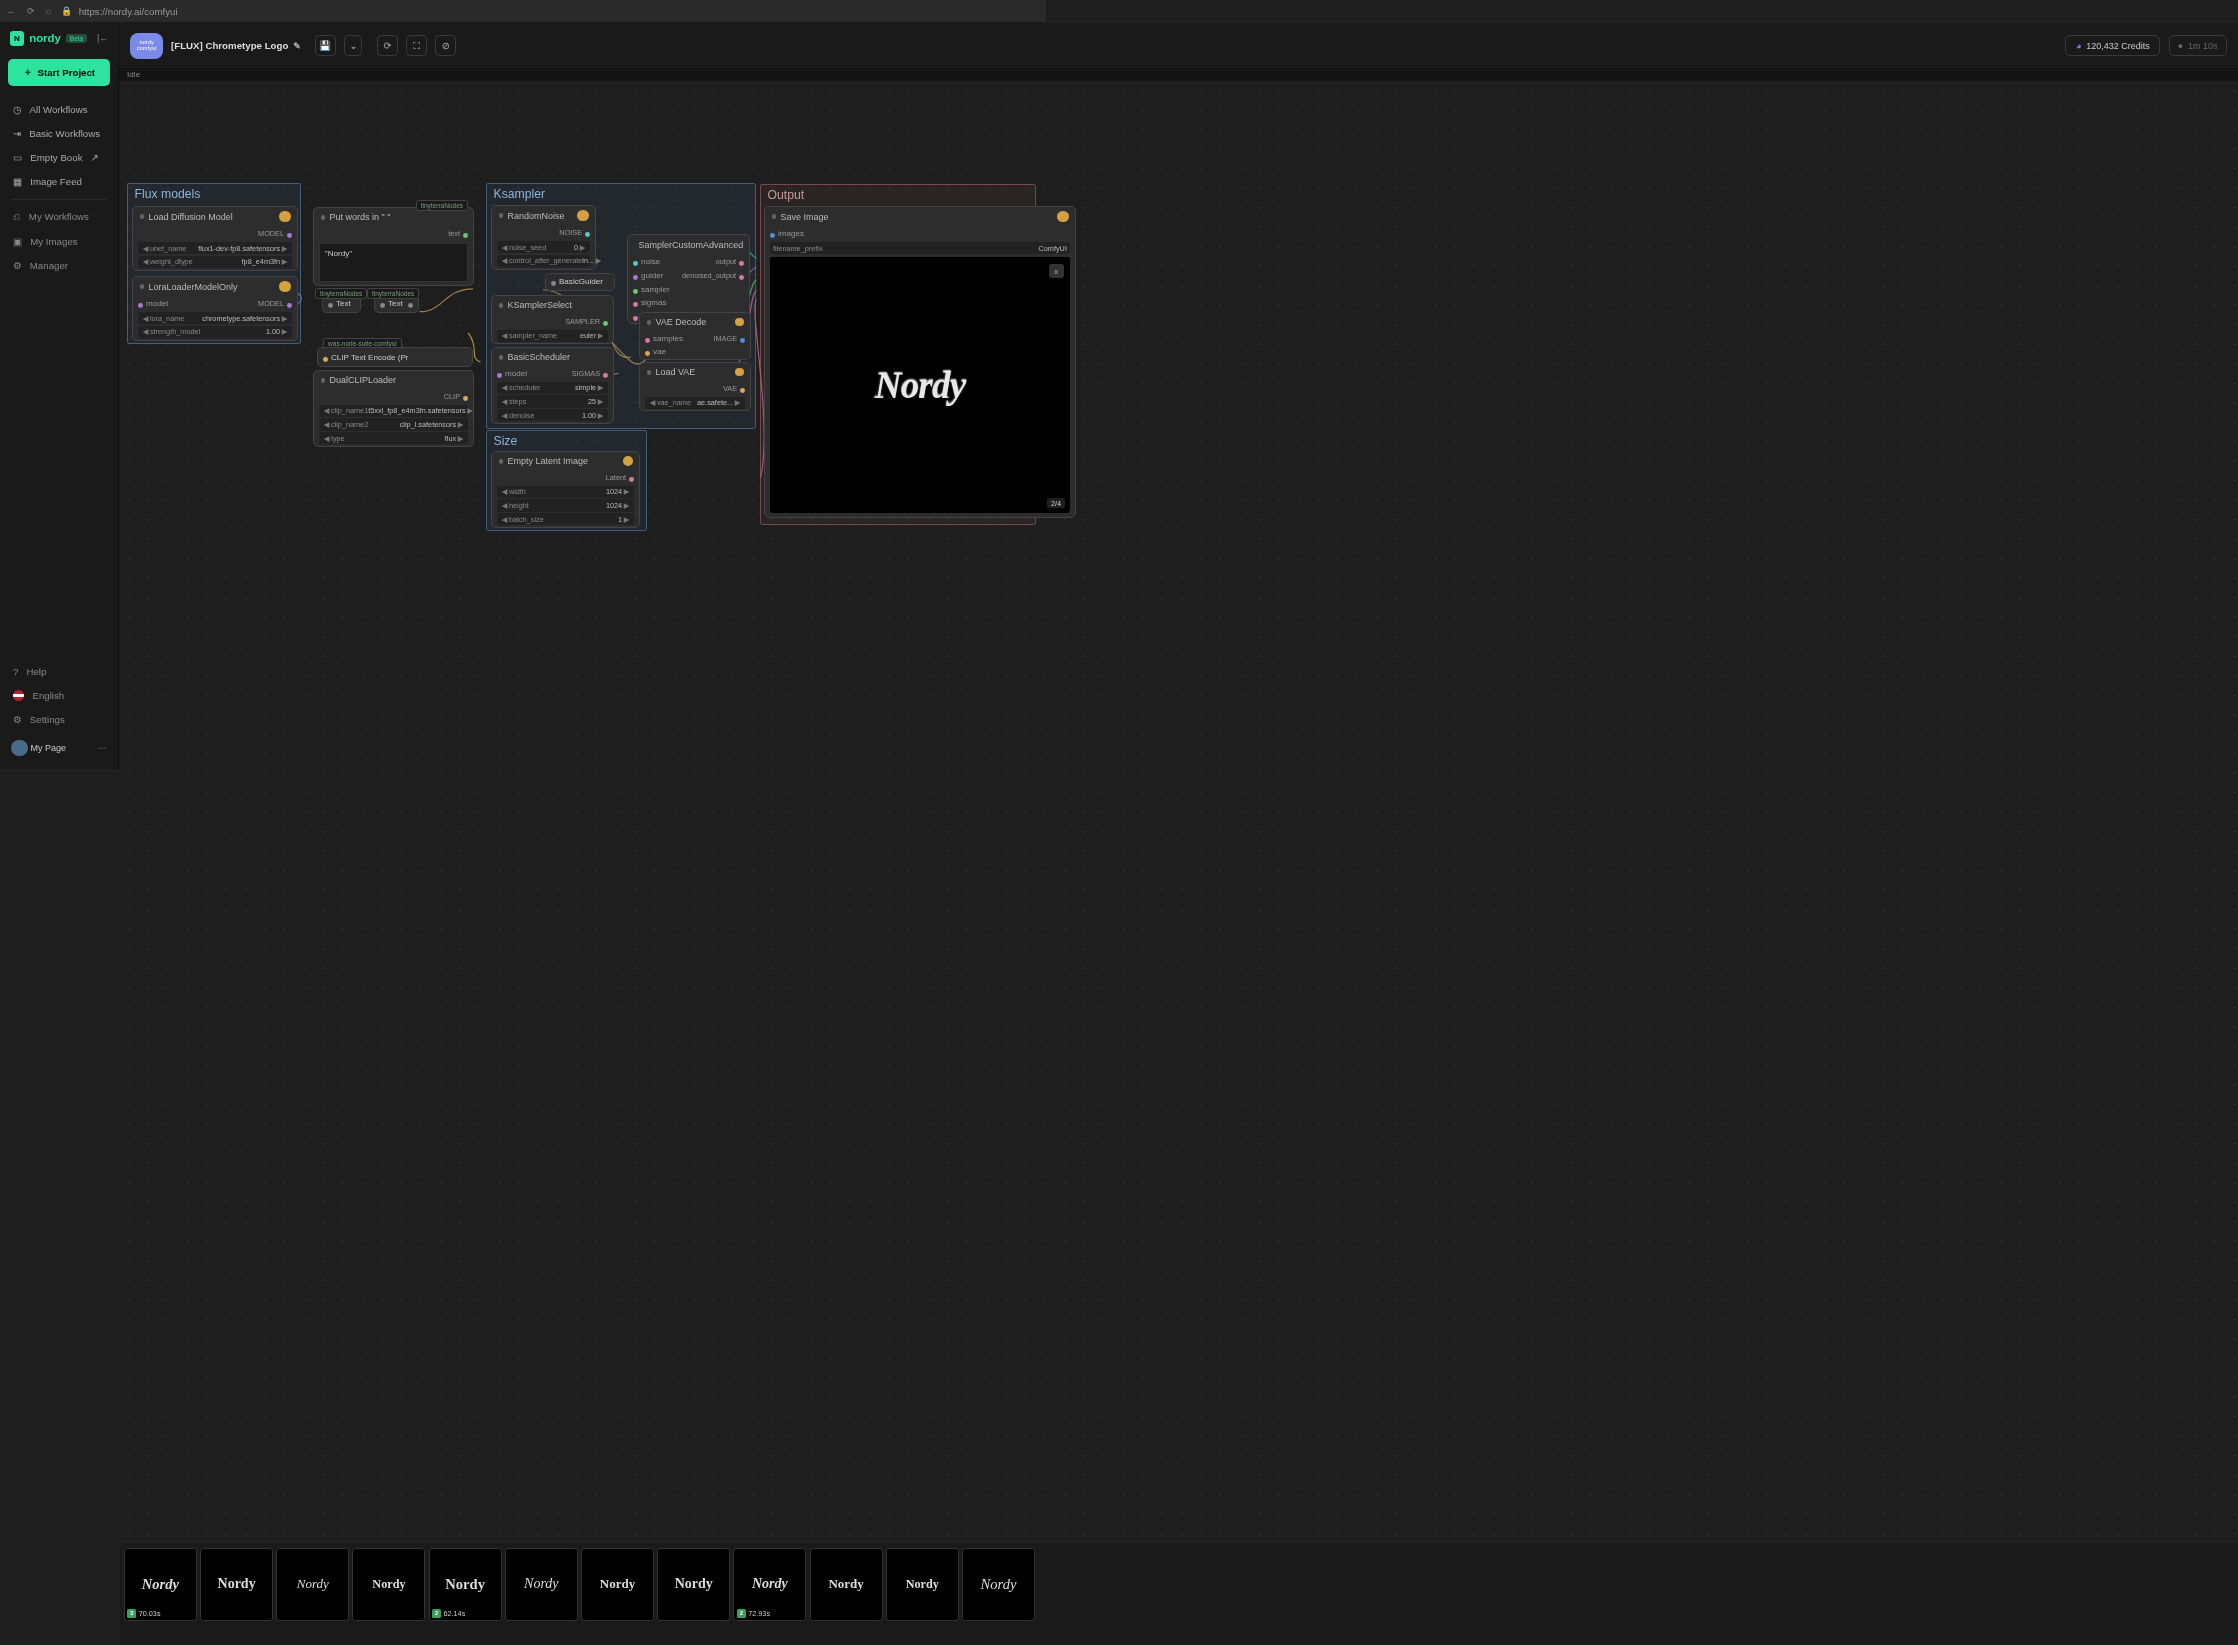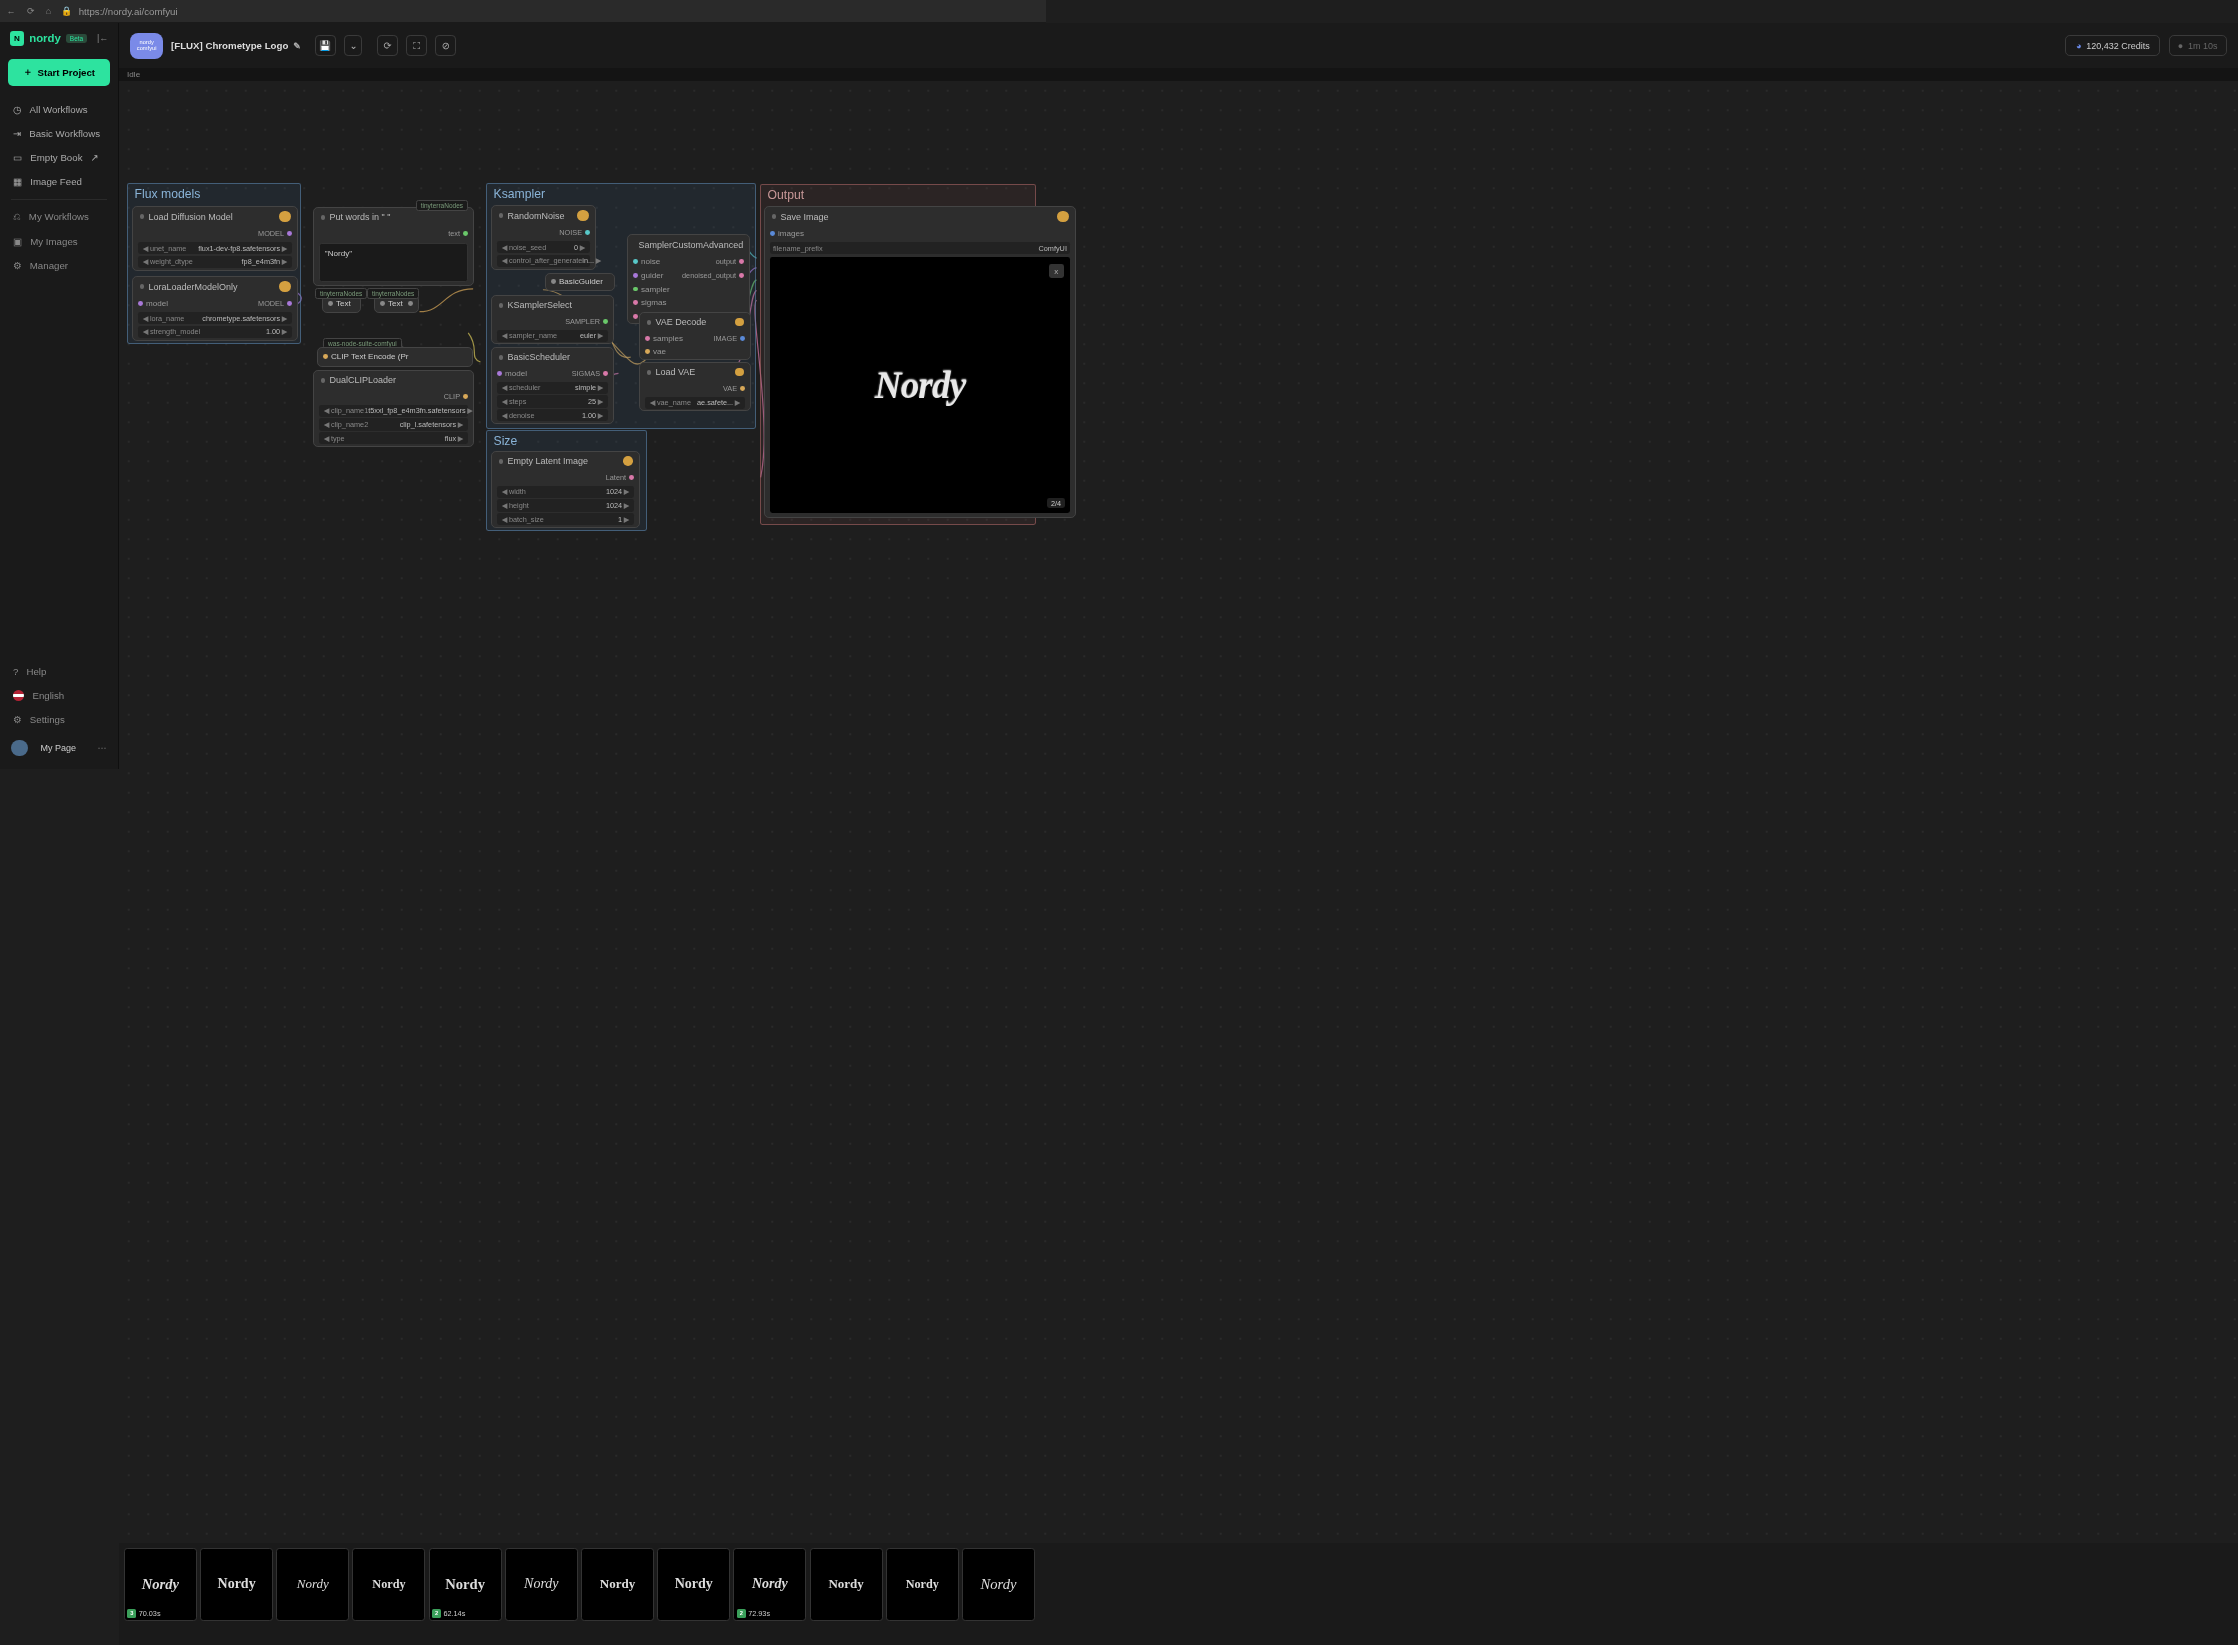--- a/index.html
+++ b/index.html
@@ -13,21 +13,21 @@
 .logo-box{width:14.6px;height:14.6px;background:#2de39f;border-radius:3.2px;display:flex;align-items:center;justify-content:center;color:#000;font-weight:bold;font-size:8.1px}
 .logo-text{font-weight:700;color:#2de39f;font-size:11.4px}
 .beta-badge{background:#2a4a3a;color:#2de39f;font-size:6.5px;padding:0.8px 4.1px;border-radius:2.4px}
 .collapse-icon{margin-left:auto;color:#888;cursor:pointer}
 .start-btn{margin:4.9px 8.1px 11.4px;background:#2de39f;color:#000;padding:7.3px;border-radius:4.9px;display:flex;align-items:center;justify-content:center;gap:4.9px;font-weight:600;font-size:9.7px;cursor:pointer}
 .nav-item{display:flex;align-items:center;gap:8.1px;padding:6.5px 13px;color:#aaa;font-size:9.7px;cursor:pointer}
 .nav-item.dim{color:#888}
 .nav-divider{height:0.8px;background:#2a2a2a;margin:4.9px 11.4px}
 .sidebar-bottom{margin-top:auto;padding-bottom:4.9px}
 .flag-icon{width:11.4px;height:11.4px;border-radius:50%;background:linear-gradient(#b22234 33%,#fff 33%,#fff 66%,#b22234 66%);display:inline-block}
-.mypage{display:flex;align-items:center;gap:13px;padding:8.1px 11.4px}
+.mypage{display:flex;align-items:center;gap:3px;padding:8.1px 11.4px}
 .mypage-avatar{width:16.2px;height:16.2px;border-radius:50%;background:#4a6a8a}
 .mypage-more{margin-left:auto;color:#888}
 .topbar{position:absolute;left:119px;top:23px;right:0;height:45px;background:#1a1a1a;display:flex;align-items:center;padding:0 11.4px;gap:8.1px}
 .comfy-icon{width:32.5px;height:26px;background:#7a8ae8;border-radius:8.1px;display:flex;flex-direction:column;align-items:center;justify-content:center;font-size:5.7px;color:#fff;line-height:1}
 .workflow-title{display:flex;align-items:center;gap:4.9px;font-size:9.7px;color:#ddd;font-weight:600}
 .edit-icon{color:#aaa;font-size:9px}
 .tb-btn{width:21px;height:21px;border:0.8px solid #3a3a3a;border-radius:4.1px;display:flex;align-items:center;justify-content:center;color:#aaa;cursor:pointer;font-size:9.7px}
 .tb-dropdown{width:18px}
 .tb-spacer{margin-left:6.5px}
 .credits-chip{margin-left:auto;display:flex;align-items:center;gap:4.9px;border:0.8px solid #3a3a3a;border-radius:4.9px;padding:4.9px 9.7px;font-size:9px;color:#ccc}
@@ -36,21 +36,21 @@
 .status-bar{position:absolute;left:119px;top:68px;right:0;height:13px;background:#141414;padding:0 8.1px;display:flex;align-items:center;font-size:8.1px;color:#888}
 .canvas{position:absolute;left:119px;top:81px;right:0;bottom:102px;background:#1e1e1e;background-image:radial-gradient(#2a2a2a 0.8px,transparent 0.8px);background-size:19.5px 19.5px;overflow:hidden}
 .group{position:absolute;border:0.8px solid rgba(90,130,170,.6);background:rgba(60,100,140,.15);border-radius:2.4px}
 .group-title{padding:3.2px 6.5px;font-size:12.2px;color:#8ab4d8;font-weight:400}
 .group.output{border-color:rgba(170,100,100,.6);background:rgba(140,80,80,.12)}
 .group.output .group-title{color:#c89898}
 .node{position:absolute;background:#2d2d2d;border:0.8px solid #444;border-radius:4.9px;font-size:8.1px}
 .node-header{padding:4.1px 6.5px;display:flex;align-items:center;gap:4.1px;color:#bbb;font-size:9px}
 .node-header .dot{width:4.9px;height:4.9px;border-radius:50%;background:#666}
 .node-header .mascot{margin-left:auto;width:11.4px;height:11.4px;background:#d4a040;border-radius:50%}
-.node-row{display:flex;align-items:center;padding:2.4px 4.9px;gap:3.2px}
+.node-row{display:flex;align-items:flex-end;padding:2.4px 4.9px;gap:3.2px}
 .node-row.right{justify-content:flex-end}
 .node-label-r{color:#999;font-size:7.3px;margin-left:auto}
 .node-socket{width:4.9px;height:4.9px;border-radius:50%;background:#888;flex-shrink:0}
 .node-socket.blue{background:#5a8ad8}
 .node-socket.purple{background:#a878d8}
 .node-socket.green{background:#6ac86a}
 .node-socket.orange{background:#d8a858}
 .node-socket.pink{background:#d878a8}
 .node-socket.teal{background:#58c8c8}
 .node-field{display:flex;align-items:center;background:#222;border-radius:2.4px;padding:1.6px 3.2px;margin:1.6px 4.9px;font-size:7.3px;color:#999}

